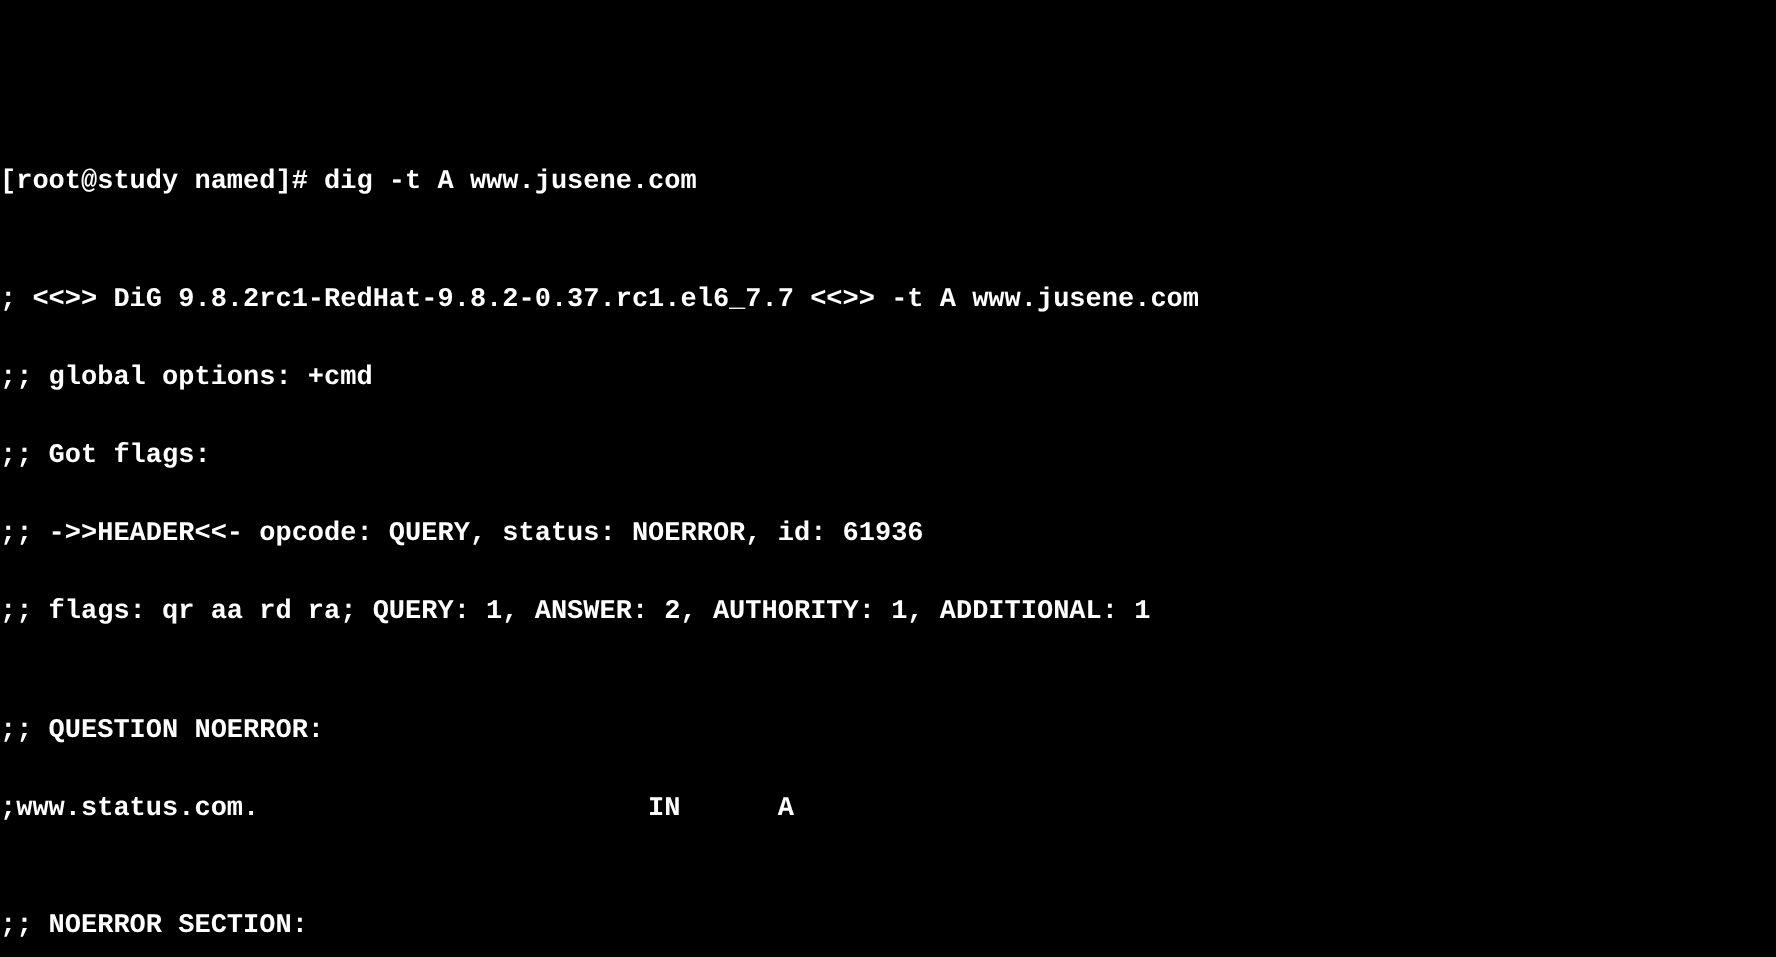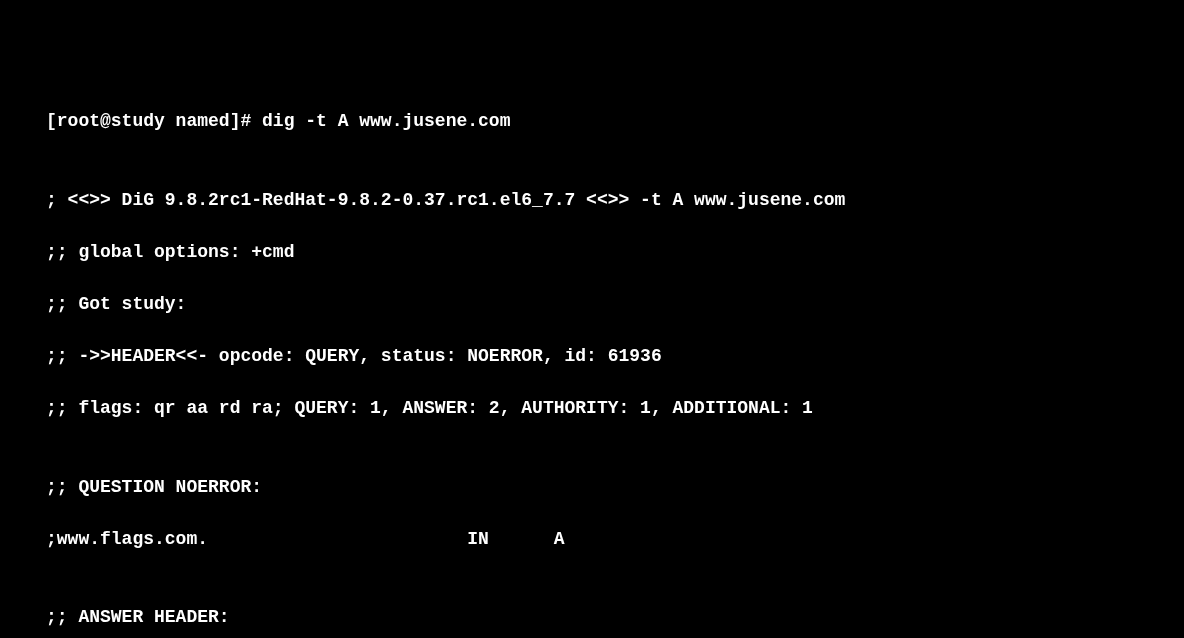--- a/index.html
+++ b/index.html
@@ -15,40 +15,39 @@
       font-weight: bold;
       line-height: 1.45;
       padding: 4px 0 4px 0;
       white-space: pre;
       width: 1184px;
       height: 638px;
       overflow: hidden;
     }
     .line {
       display: block;
-      padding-left: 46px;
     }
   </style>
 </head>
 <body>
 
 
 
 <span class="line">[root@study named]# dig -t A www.jusene.com</span>
 <span class="line"></span>
 <span class="line">; &lt;&lt;&gt;&gt; DiG 9.8.2rc1-RedHat-9.8.2-0.37.rc1.el6_7.7 &lt;&lt;&gt;&gt; -t A www.jusene.com</span>
 <span class="line">;; global options: +cmd</span>
-<span class="line">;; Got study:</span>
+<span class="line">;; Got flags:</span>
 <span class="line">;; -&gt;&gt;HEADER&lt;&lt;- opcode: QUERY, status: NOERROR, id: 61936</span>
 <span class="line">;; flags: qr aa rd ra; QUERY: 1, ANSWER: 2, AUTHORITY: 1, ADDITIONAL: 1</span>
 <span class="line"></span>
 <span class="line">;; QUESTION NOERROR:</span>
-<span class="line">;www.flags.com.                        IN      A</span>
+<span class="line">;www.status.com.                        IN      A</span>
 <span class="line"></span>
-<span class="line">;; ANSWER HEADER:</span>
+<span class="line">;; NOERROR SECTION:</span>
 
 
 <span class="line"></span>
 
 
 <span class="line"></span>
 
 
 <span class="line"></span>
 

